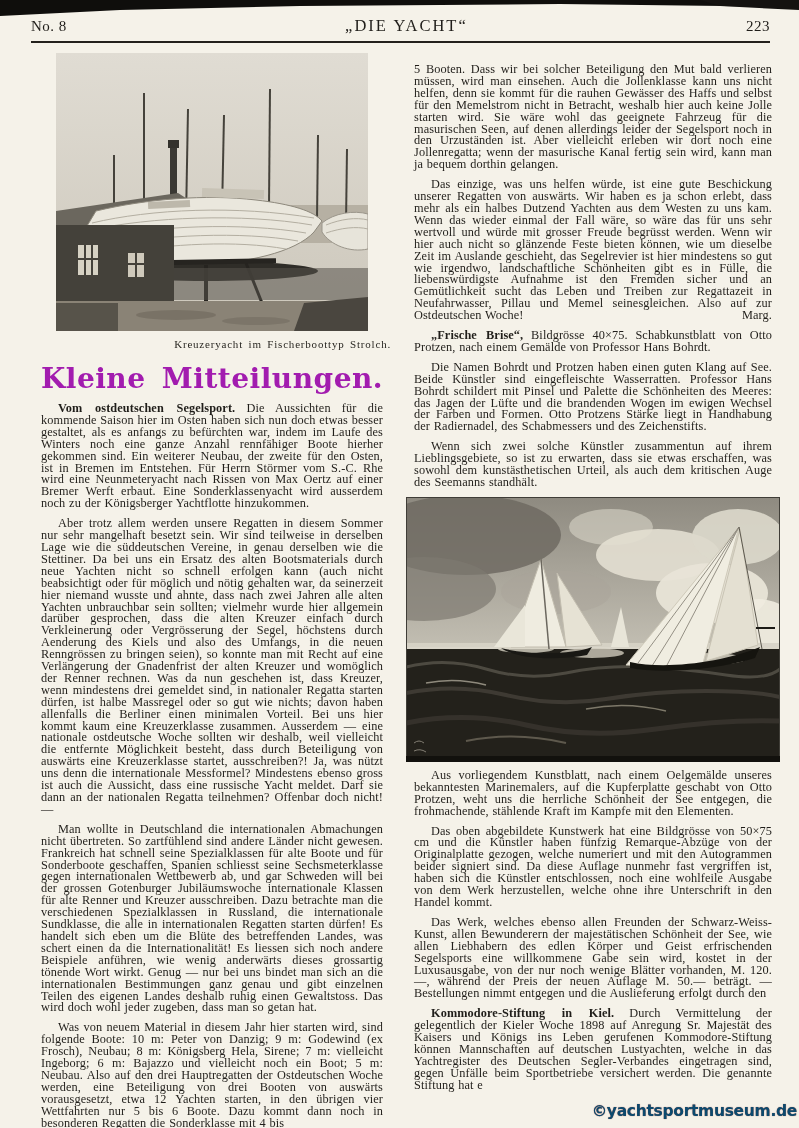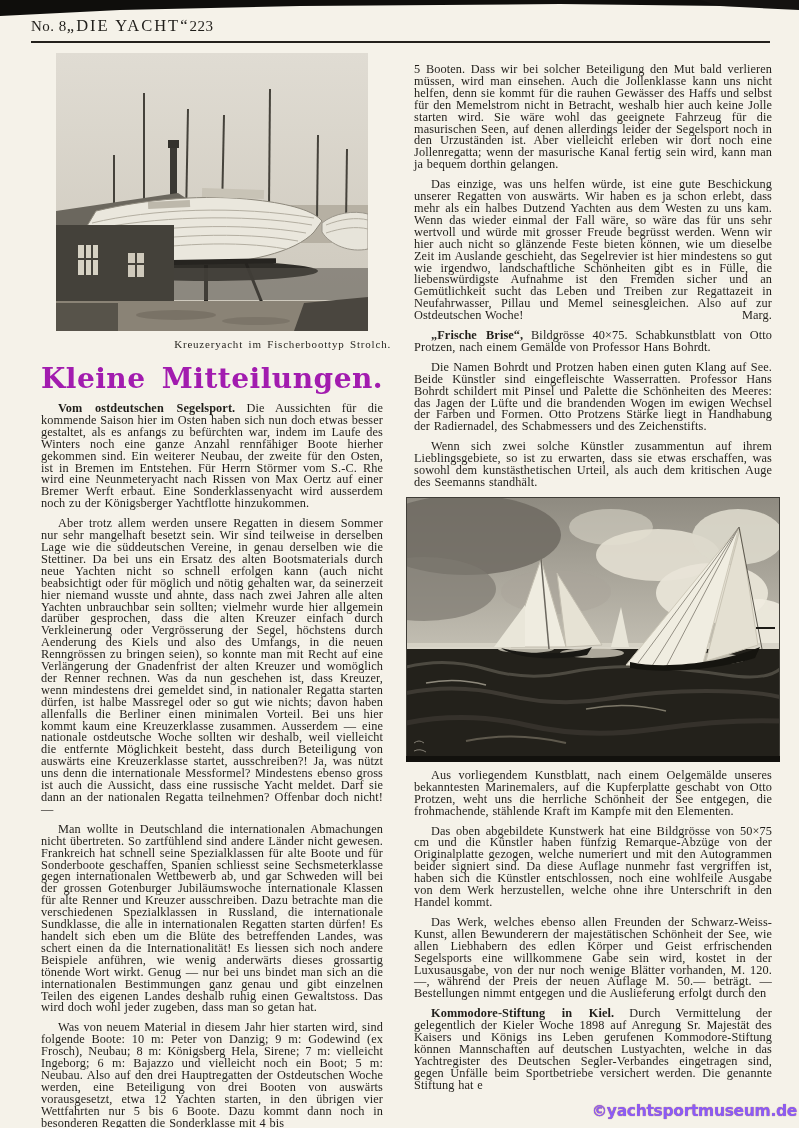--- a/index.html
+++ b/index.html
@@ -9,21 +9,21 @@
     background:#f5f2e9;
     font-family:"Liberation Serif", serif;
     color:#201e1a;
     overflow:hidden;
     margin:0 auto;
   }
   .scan-edge{position:absolute;top:0;left:0;width:799px;height:18px;pointer-events:none;}
   .header{
     margin:0 29px 0 31px;
     padding-top:16px;
-    display:flex;align-items:baseline;
+    display:flex;justify-content:space-between;align-items:baseline;
     border-bottom:2px solid #23211c;
     padding-bottom:5px;
   }
   .issue,.pagenum{font-size:15px;letter-spacing:.5px;}
   .journal-title{font-size:16.5px;letter-spacing:2px;font-weight:400;}
   .cols{display:flex;gap:15px;padding:10px 0 0 33px;}
   .col-left{width:358px;}
   .col-right{width:374px;padding-top:3px;}
   .photo1-wrap{width:312px;margin:0 auto;}
   .photo1-wrap svg, .photo2-wrap svg{display:block;}
@@ -46,21 +46,21 @@
   p.cont{text-indent:0;}
   p.gap{margin-top:3px;}
   .lead{font-weight:bold;word-spacing:2px;}
   .sig{float:right;font-weight:normal;}
   .pub{margin:1px 0;text-align:center;font-size:12.3px;line-height:12.5px;word-spacing:3px;letter-spacing:1.2px;}
   .photo2-wrap{width:374px;margin:7px 0 8px 0;}
   .watermark{
     position:absolute;right:2px;bottom:8px;
     font-family:"DejaVu Sans", sans-serif;
     font-weight:bold;font-size:15.5px;letter-spacing:-.3px;
-    color:#8b5cf6;text-shadow:0 0 1px #a9564a;
+    color:#0c4a6e;text-shadow:0 0 1px #a9564a;
     white-space:nowrap;
   }
 </style>
 </head>
 <body>
 
 <div class="page">
 
   <svg class="scan-edge" width="799" height="18" viewBox="0 0 799 18">
     <polygon points="0,0 799,0 799,7 560,4 300,6 120,10 0,16" fill="#0f0e0c"></polygon>

